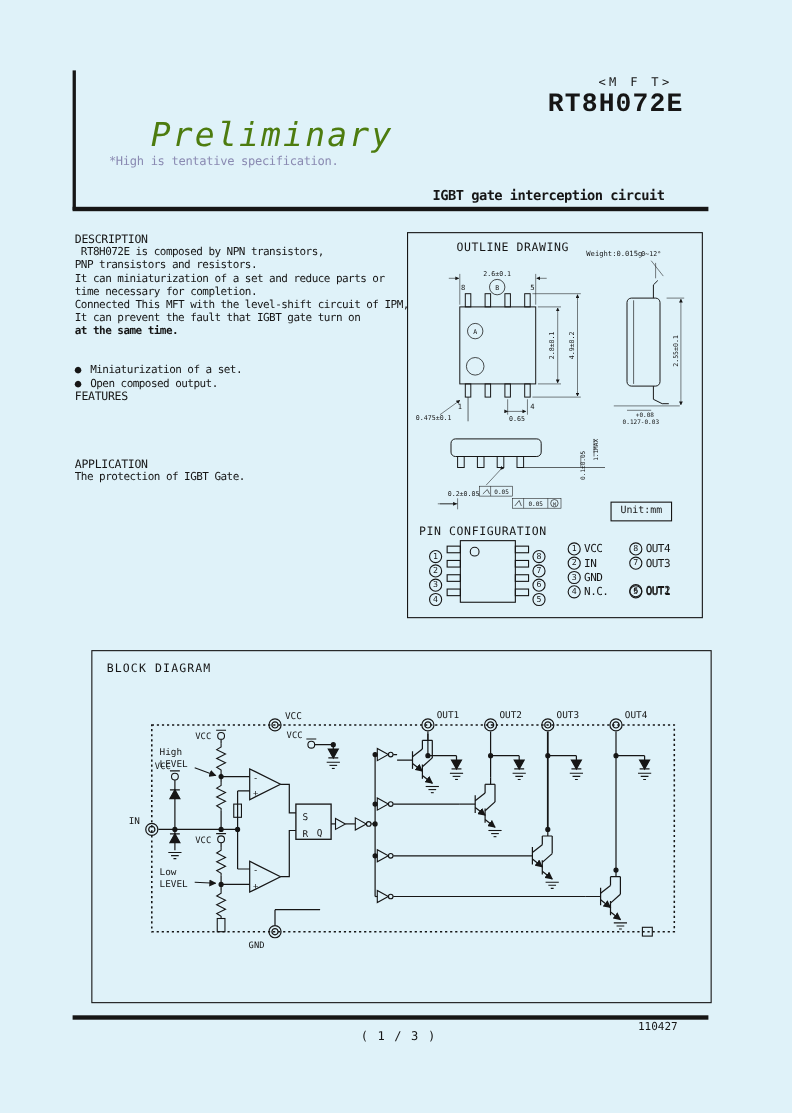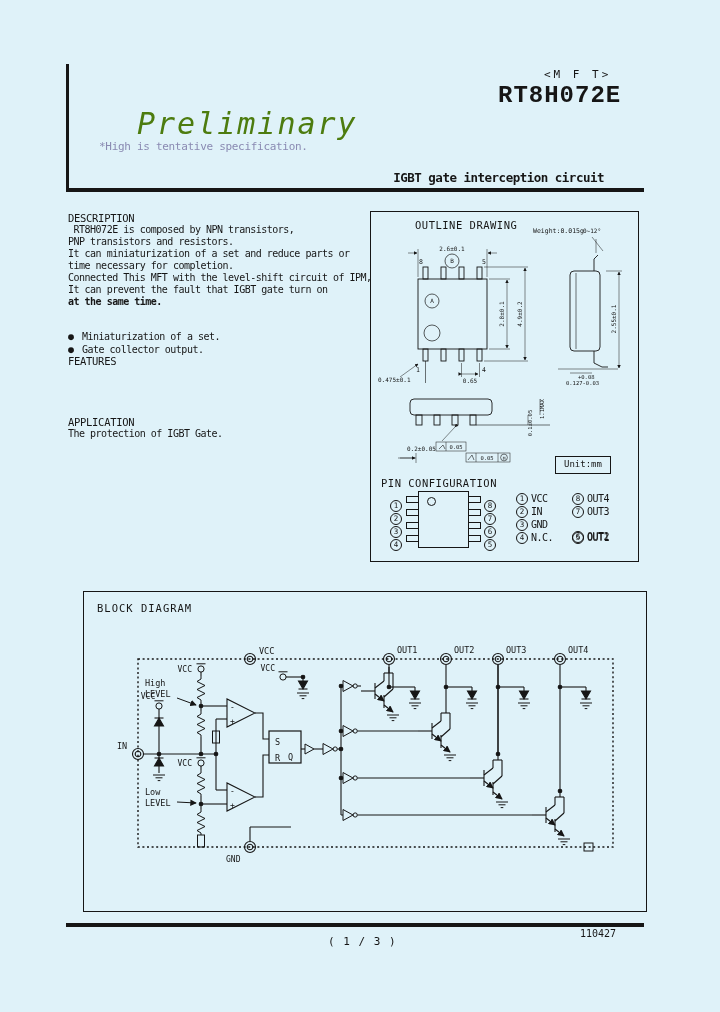--- a/index.html
+++ b/index.html
@@ -45,21 +45,21 @@
 <div class="abs mono" style="left:68px;top:224px;"> RT8H072E is composed by NPN transistors,</div>
 <div class="abs mono" style="left:68px;top:236px;">PNP transistors and resistors.</div>
 <div class="abs mono" style="left:68px;top:248px;">It can miniaturization of a set and reduce parts or</div>
 <div class="abs mono" style="left:68px;top:260px;">time necessary for completion.</div>
 <div class="abs mono" style="left:68px;top:272px;">Connected This MFT with the level-shift circuit of IPM,</div>
 <div class="abs mono" style="left:68px;top:284px;">It can prevent the fault that IGBT gate turn on</div>
 <div class="abs mono" style="left:68px;top:296px;font-weight:bold;">at the same time.</div>
 
 <div class="abs mono sec-title" style="left:68px;top:318px;margin-top:37px;">FEATURES</div>
 <div class="abs mono" style="left:68px;top:331px;"><span class="bullet">●</span><span>Miniaturization of a set.</span></div>
-<div class="abs mono" style="left:68px;top:344px;"><span class="bullet">●</span><span>Gate collector output.</span></div>
+<div class="abs mono" style="left:68px;top:344px;"><span class="bullet">●</span><span>Open composed output.</span></div>
 
 <div class="abs mono sec-title" style="left:68px;top:416px;">APPLICATION</div>
 <div class="abs mono" style="left:68px;top:428px;">The protection of IGBT Gate.</div>
 
 <div class="box" style="left:370px;top:211px;width:267px;height:349px;"></div>
 <div class="abs mono sec-title" style="left:381px;top:219px;letter-spacing:0.5px;margin-left:34px;">OUTLINE DRAWING</div>
 <div class="abs mono tiny" style="left:497px;top:228px;margin-left:36px;">Weight:0.015g</div>
 <div class="unit-box mono" style="left:555px;top:456px;width:54px;height:16px;">Unit:mm</div>
 
 <svg class="abs" style="left:370px;top:211px;" width="267" height="349" viewBox="0 0 267 349">

